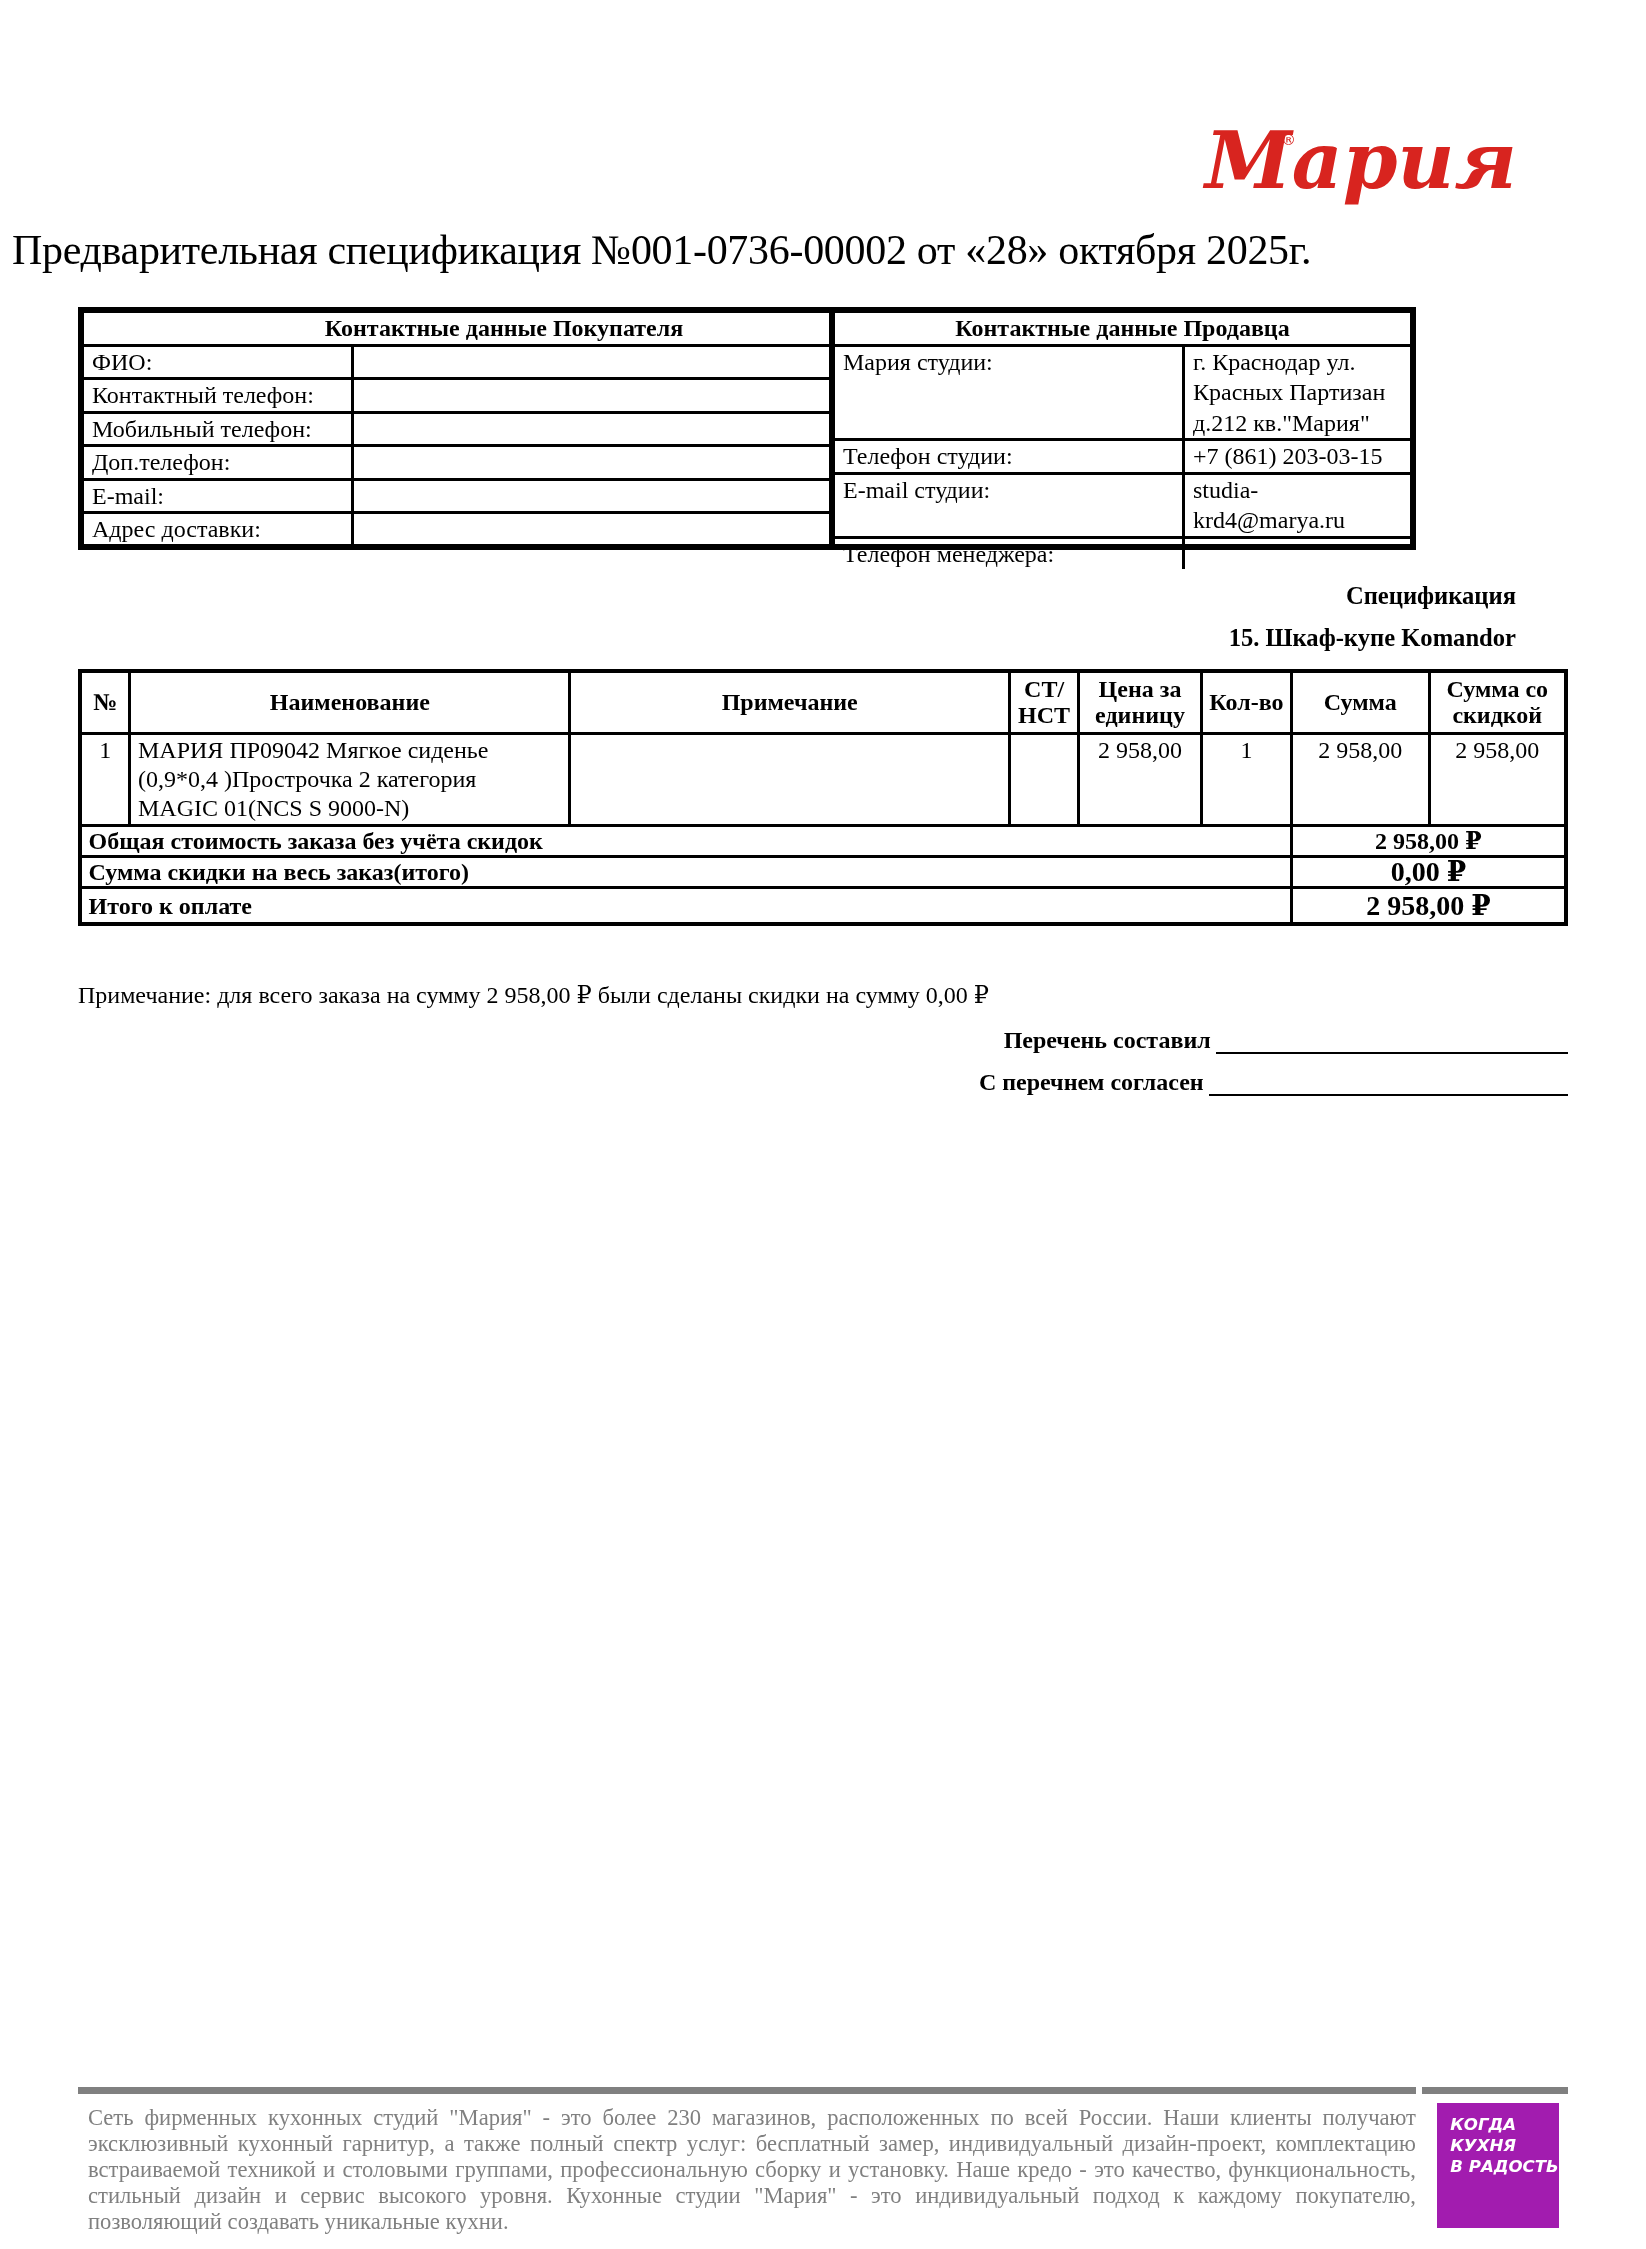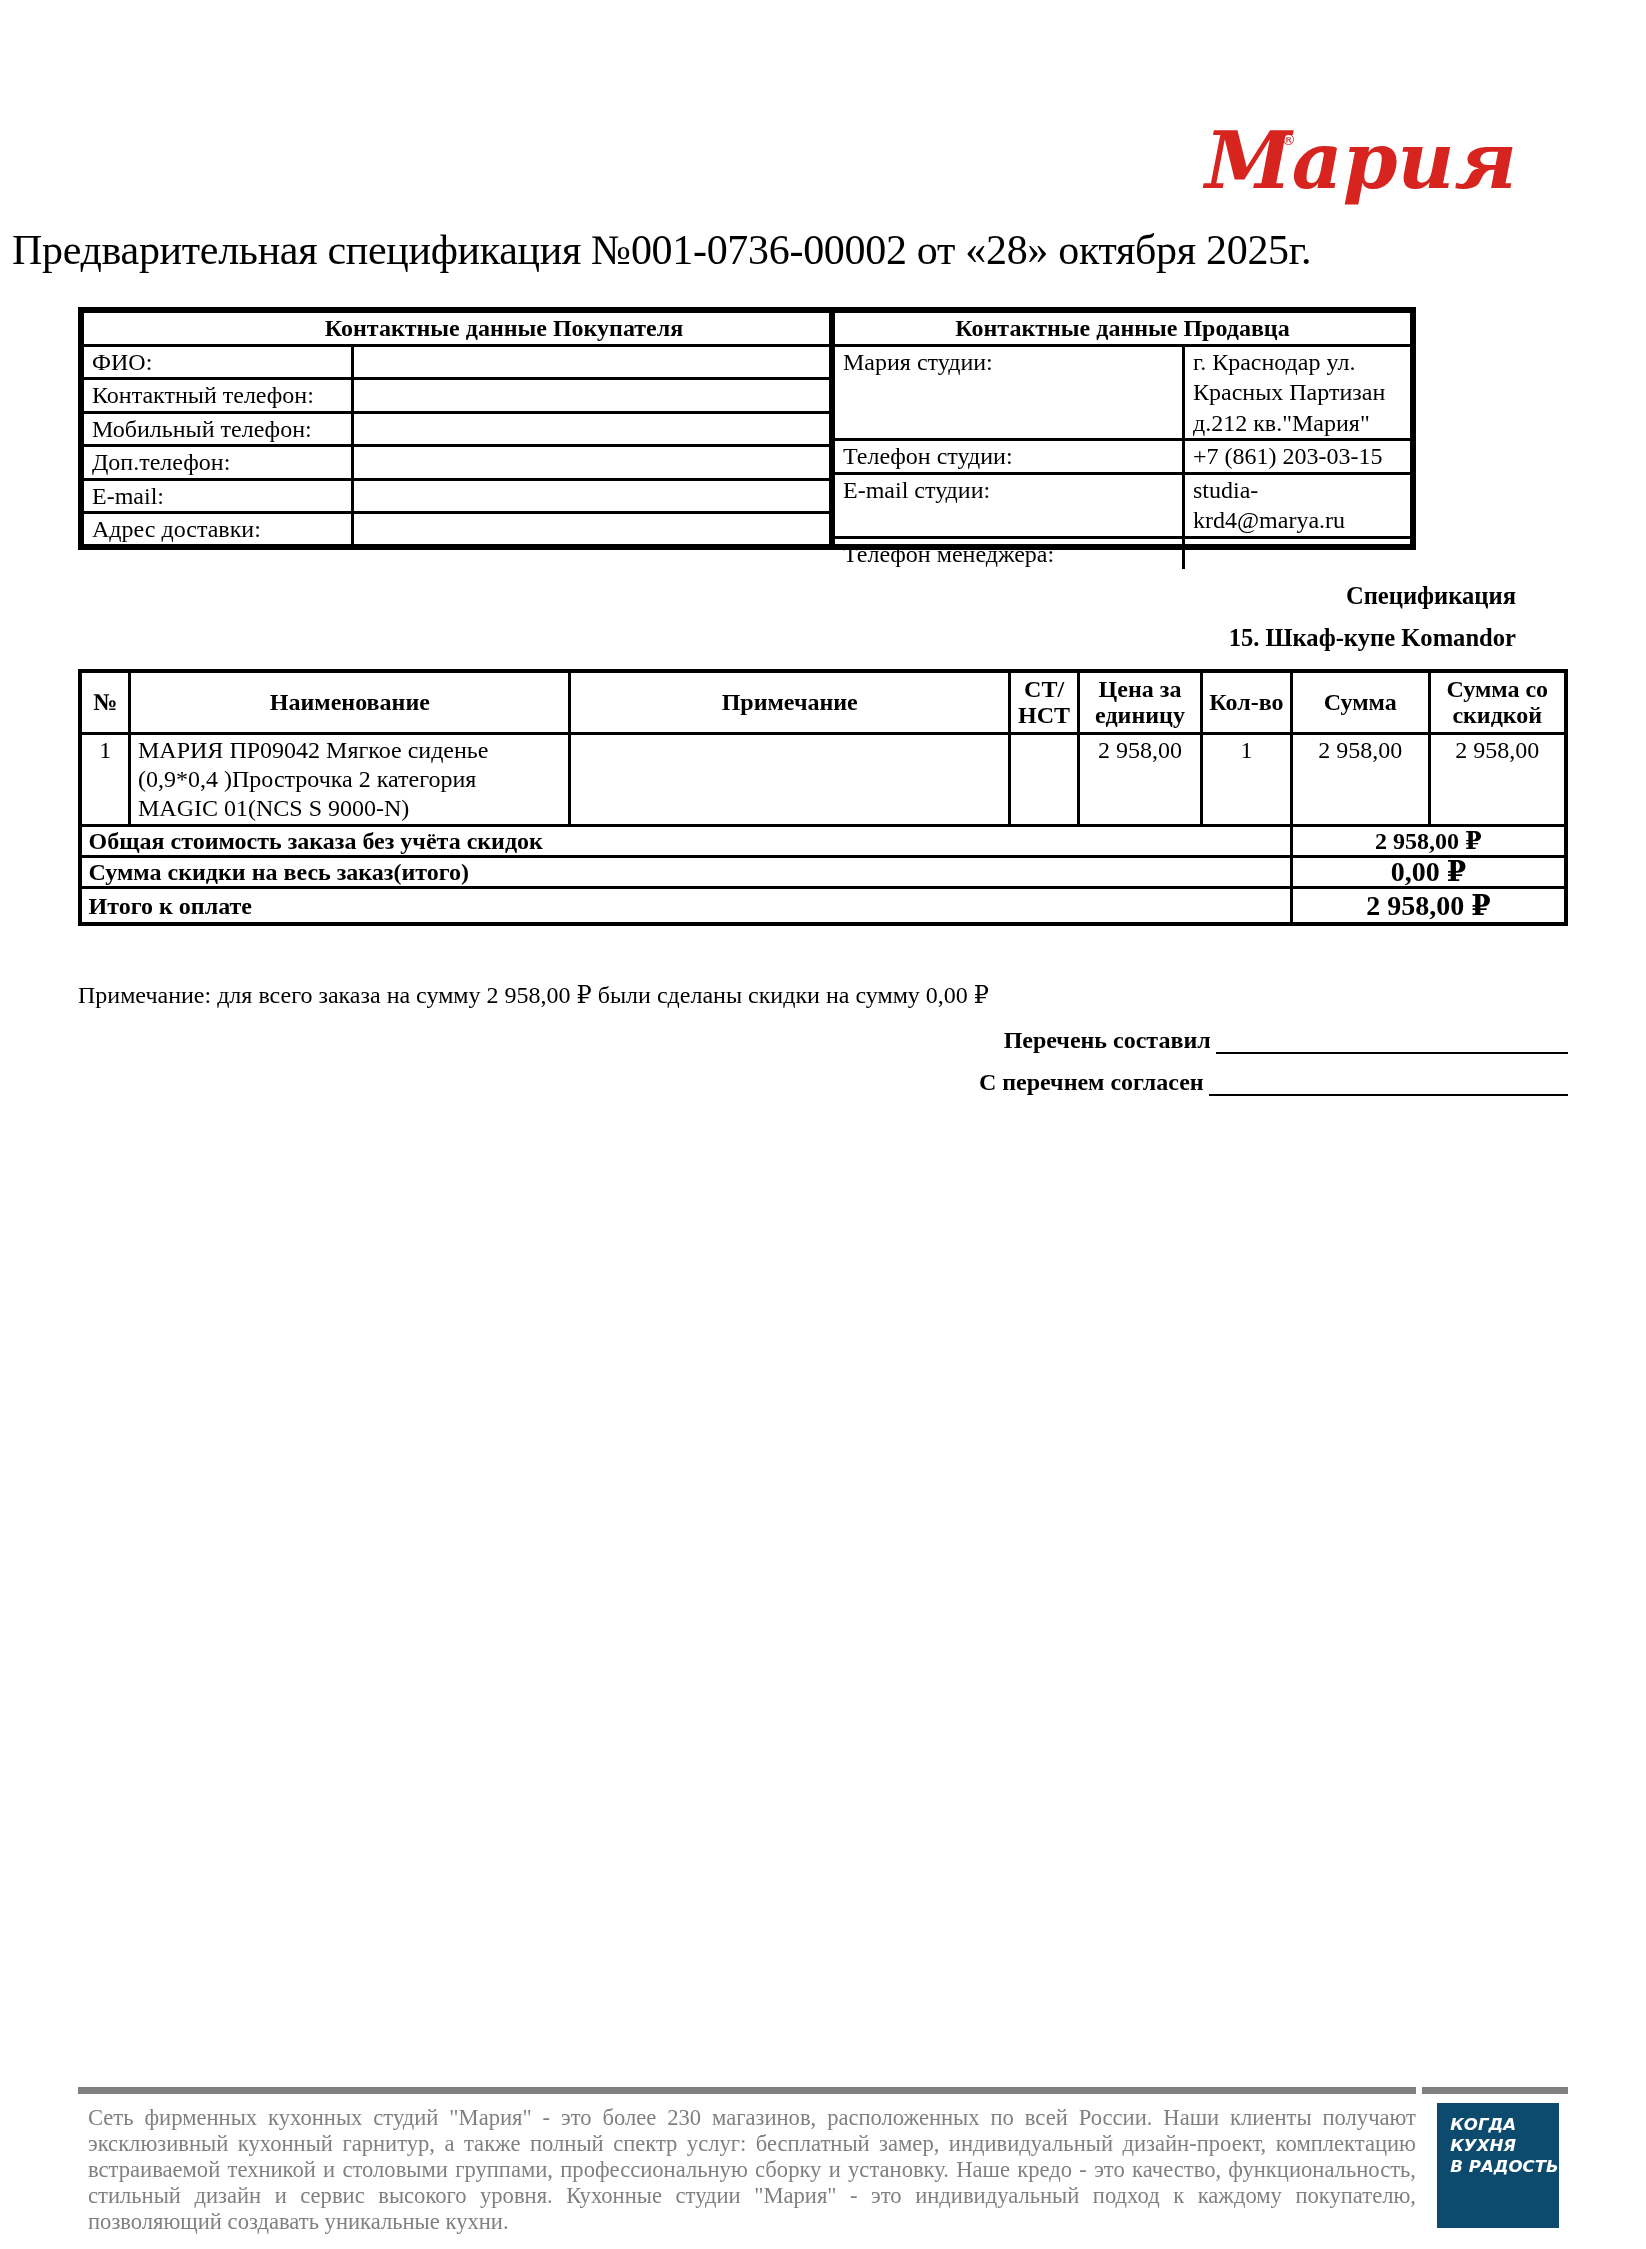--- a/index.html
+++ b/index.html
@@ -47,21 +47,21 @@
   .sign1 .line { width: 352px; }
   .sign2 { top: 1069px; }
   .sign2 .line { width: 359px; }
 
   
   .footer-rule { position: absolute; top: 2087px; height: 6.6px; background: #808080; }
   .fr1 { left: 78px; width: 1338px; }
   .fr2 { left: 1422px; width: 146px; }
   .footer-text { position: absolute; left: 88px; top: 2105px; width: 1328px; font-size: 22.6px; line-height: 26px;
                  color: #808080; text-align: justify; }
-  .slogan { position: absolute; left: 1437px; top: 2103px; width: 122px; height: 125px; background: #0c4a6e;
+  .slogan { position: absolute; left: 1437px; top: 2103px; width: 122px; height: 125px; background: #a21caf;
             color: #fff; font-family: "DejaVu Sans", "Liberation Sans", sans-serif; font-weight: bold; font-style: italic;
             font-size: 16.6px; line-height: 21px; box-sizing: border-box; padding: 10.6px 0 0 13.3px; }
   .slogan div { display: block; }
 </style>
 </head>
 <body>
 
 <svg class="logo" viewBox="0 0 620 150">
   <text x="310" y="105" text-anchor="middle" font-family="DejaVu Serif, serif" font-style="italic" font-weight="bold" font-size="118" fill="#d8241f">Мария</text>
   <text x="190" y="40" font-family="DejaVu Sans, sans-serif" font-size="22" fill="#d8241f">®</text>

